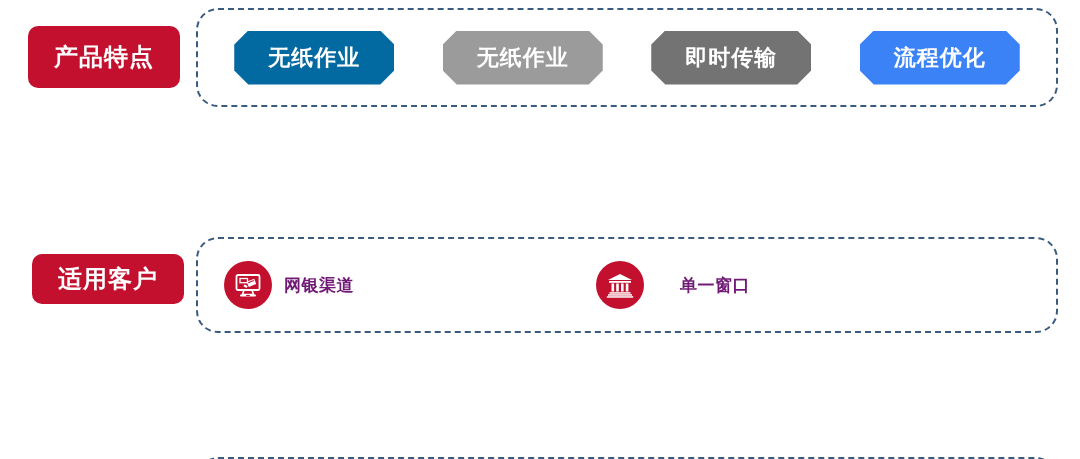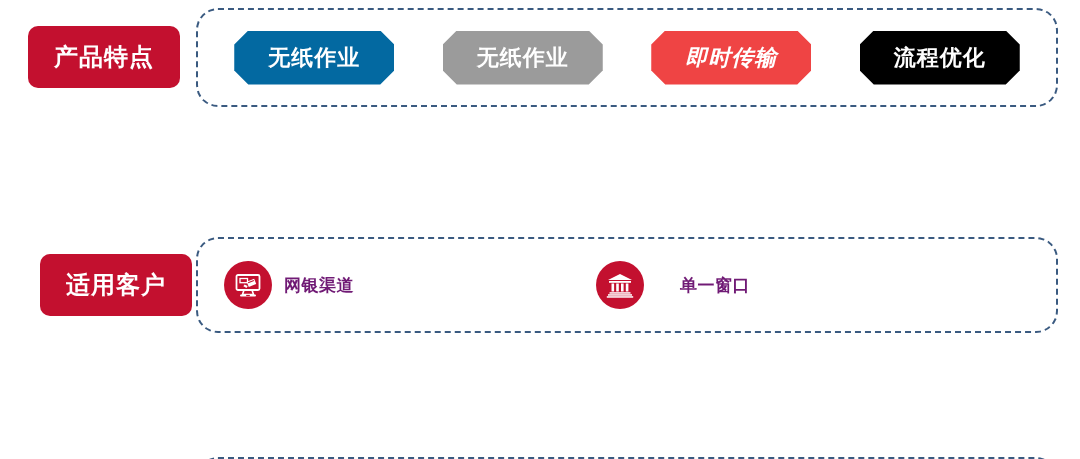--- a/index.html
+++ b/index.html
@@ -71,21 +71,21 @@
     letter-spacing: 1px;
     
     clip-path: polygon(14px 0, calc(100% - 14px) 0, 100% 14px, 100% calc(100% - 14px),
                        calc(100% - 14px) 100%, 14px 100%, 0 calc(100% - 14px), 0 14px);
   }
   .chip-red  { background: #C3102F; }
   .chip-gray { background: #9B9B9B; }
 
   
   #row-customers { top: 115px; height: 110px; }
-  #label-customers { left: 40px; top: 139px; width: 152px; height: 62px; }
+  #label-customers { left: 32px; top: 139px; width: 152px; height: 50px; }
   #box-customers { left: 196px; top: 122px; width: 862px; height: 96px; }
 
   .customer-strip {
     position: absolute;
     left: 196px; top: 122px;
     width: 862px; height: 96px;
     display: flex;
     align-items: center;
     box-sizing: border-box;
     padding-left: 28px;
@@ -140,24 +140,24 @@
 
     <div class="dashed-box" id="box-features" style="border-color: rgb(58, 90, 128);"></div>
 
     <div class="feature-strip">
       <div class="feature-chip chip-red" style="background: #0369a1;">
         <span>无纸作业</span>
       </div>
       <div class="feature-chip chip-gray" style="background: rgb(155, 155, 155);">
         <span>无纸作业</span>
       </div>
-      <div class="feature-chip chip-red" style="background: #ef4444; font-style: italic;">
+      <div class="feature-chip chip-red" style="background: #737373;">
         <span>即时传输</span>
       </div>
-      <div class="feature-chip chip-gray" style="background: #000000;">
+      <div class="feature-chip chip-gray" style="background: #3b82f6;">
         <span>流程优化</span>
       </div>
     </div>
   </div>
 
   <div class="row" id="row-customers">
 
     <div class="row-label" id="label-customers" style="background: rgb(195, 16, 47);">适用客户</div>
 
     <div class="dashed-box" id="box-customers" style="border-color: rgb(58, 90, 128);"></div>

